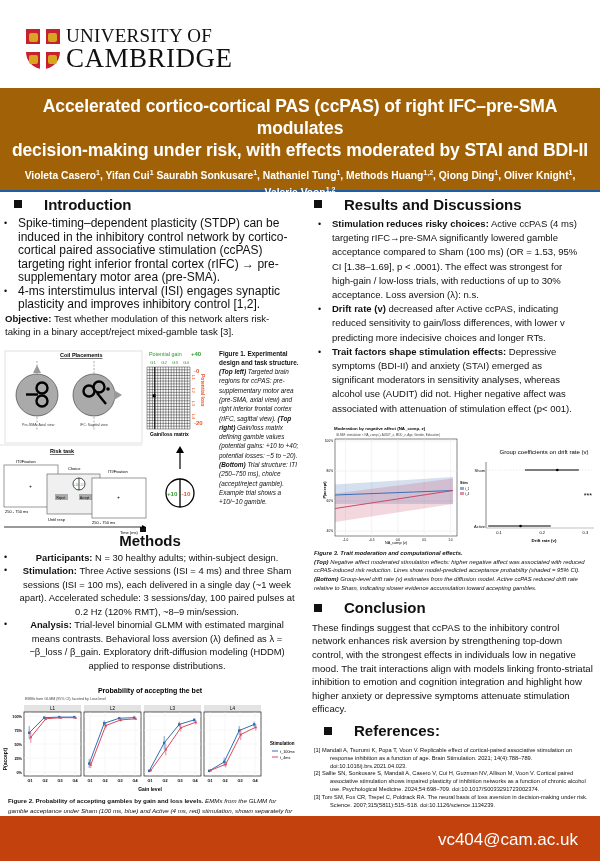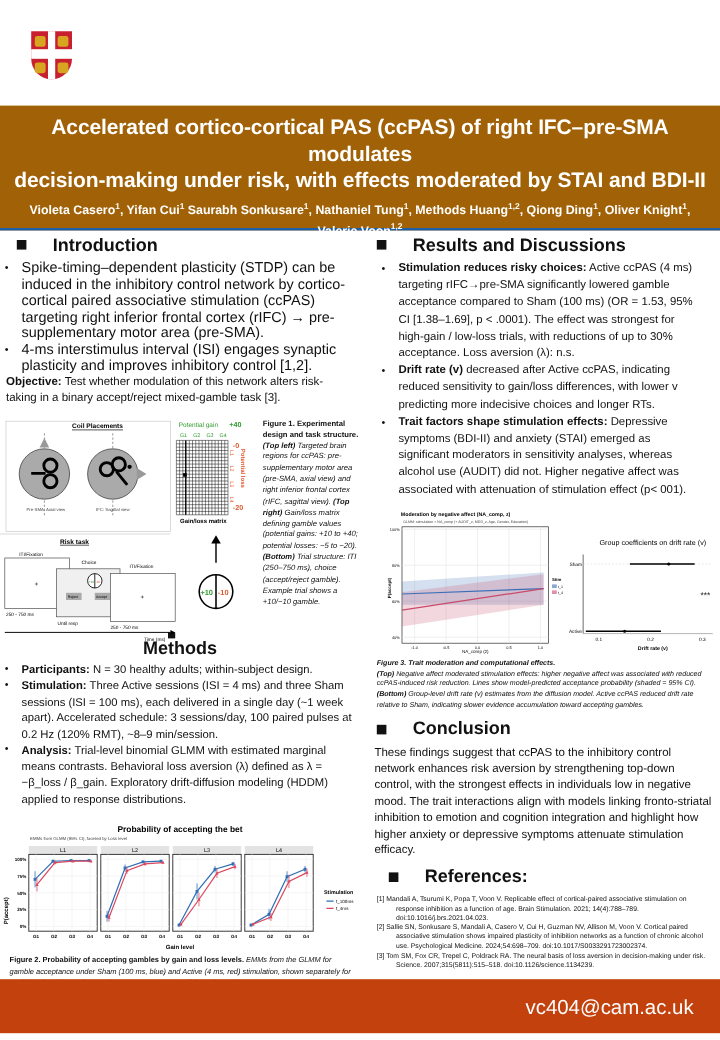--- a/index.html
+++ b/index.html
@@ -42,20 +42,24 @@
 
 <div class="header">
   <div class="logo">
     <div class="shield">
       <div class="cross-v"></div>
         <div class="cross-h"></div>
       <div class="lion" style="left:3px;top:4px;"></div>
       <div class="lion" style="left:22px;top:4px;"></div>
       <div class="lion" style="left:3px;top:26px;"></div>
       <div class="lion" style="left:22px;top:26px;"></div>
+    </div>
+    <div class="logo-text">
+      <div class="l1">UNIVERSITY OF</div>
+      <div class="l2">CAMBRIDGE</div>
     </div>
   </div>
 </div>
 
 <div class="title-band">
   <h1>
     <span>Accelerated cortico-cortical PAS (ccPAS) of right IFC–pre-SMA modulates</span><br>
     <span>decision-making under risk, with effects moderated by STAI and BDI-II</span>
   </h1>
   <div class="authors" id="authors"><span>Violeta Casero</span><sup>1</sup>, <span>Yifan Cui</span><sup>1</sup> <span>Saurabh Sonkusare</span><sup>1</sup>, <span>Nathaniel Tung</span><sup>1</sup>, <span>Methods Huang</span><sup>1,2</sup>, <span>Qiong Ding</span><sup>1</sup>, <span>Oliver Knight</span><sup>1</sup>,<br><span>Valerie Voon</span><sup>1,2</sup></div>
@@ -200,21 +204,21 @@
     </svg>
     <div class="cap" style="position:absolute;left:219px;top:2px;width:80px;font-size:6.4px;line-height:9.3px;">
       <b>Figure 1. Experimental design and task structure.</b><b><i> (Top left)</i></b><i> Targeted brain regions for ccPAS: pre-supplementary motor area (pre-SMA, axial view) and right inferior frontal cortex (rIFC, sagittal view).</i><b><i> (Top right)</i></b><i> Gain/loss matrix defining gamble values (potential gains: +10 to +40; potential losses: −5 to −20).</i><b><i> (Bottom)</i></b><i> Trial structure: ITI (250–750 ms), choice (accept/reject gamble). Example trial shows a +10/−10 gamble.</i>
     </div>
   </div>
 
   <div class="sec-head" style="margin-top:-8px;flex-direction:column;">
     <span class="sq" style="width:6px;height:6px;margin-left:8px;"></span>
     <span>Methods</span>
   </div>
-  <ul class="bullets" style="margin-top:2px;padding-right:4px;font-size:9.4px;">
+  <ul class="bullets" style="margin-top:2px;padding-right:4px;font-size:9.4px;text-align:center;">
     <li><b>Participants:</b><span> N = 30 healthy adults; within-subject design.</span></li>
     <li><b>Stimulation:</b><span> Three Active sessions (ISI = 4 ms) and three Sham sessions (ISI = 100 ms), each delivered in a single day (~1 week apart). Accelerated schedule: 3 sessions/day, 100 paired pulses at 0.2 Hz (120% RMT), ~8–9 min/session.</span></li>
     <li><b>Analysis:</b><span> Trial-level binomial GLMM with estimated marginal means contrasts. Behavioral loss aversion (λ) defined as λ = −β_loss / β_gain. Exploratory drift-diffusion modeling (HDDM) applied to response distributions.</span></li>
   </ul>
 
   <svg id="fig2" width="300" height="110" style="margin-top:11px;display:block;">
     <text x="150" y="10" font-size="7" font-weight="bold" text-anchor="middle">Probability of accepting the bet</text>
     <text x="25" y="17" font-size="3.6" fill="#444">EMMs from GLMM (95% CI), faceted by Loss level</text>
     <g id="fig2-body">
         <rect x="24" y="22" width="57" height="7" fill="#e3e3e3"></rect>

